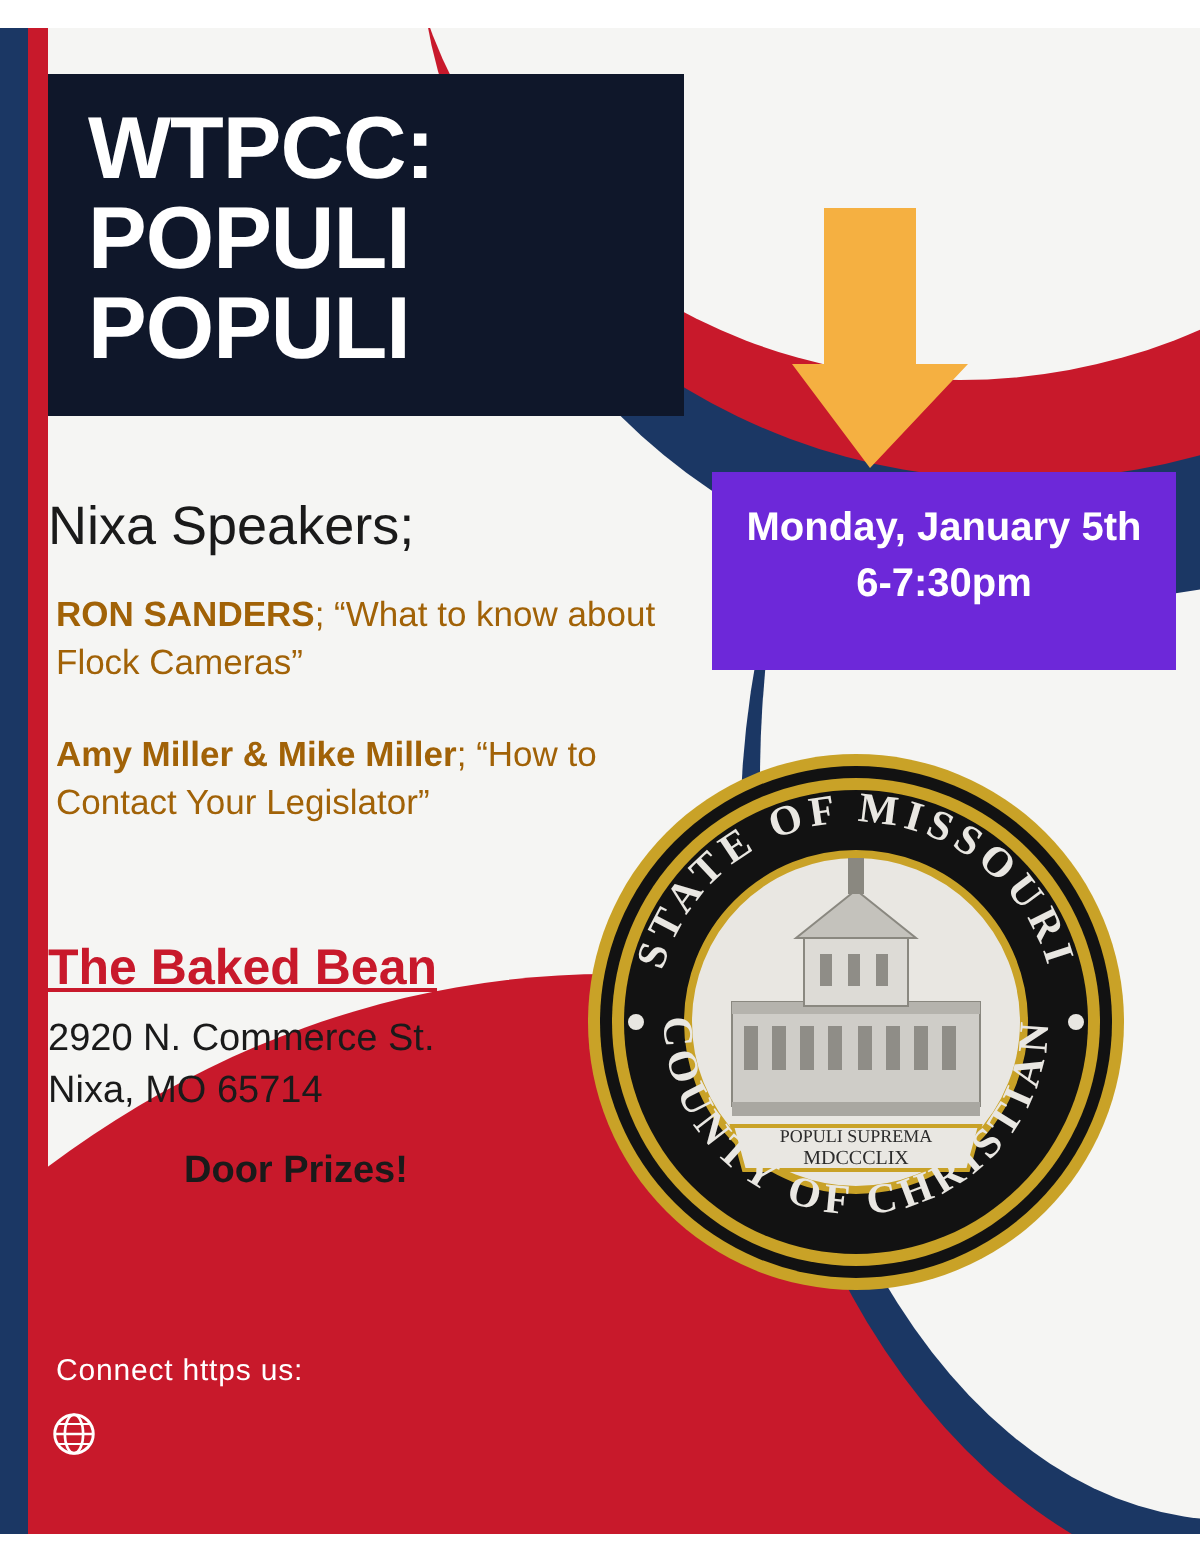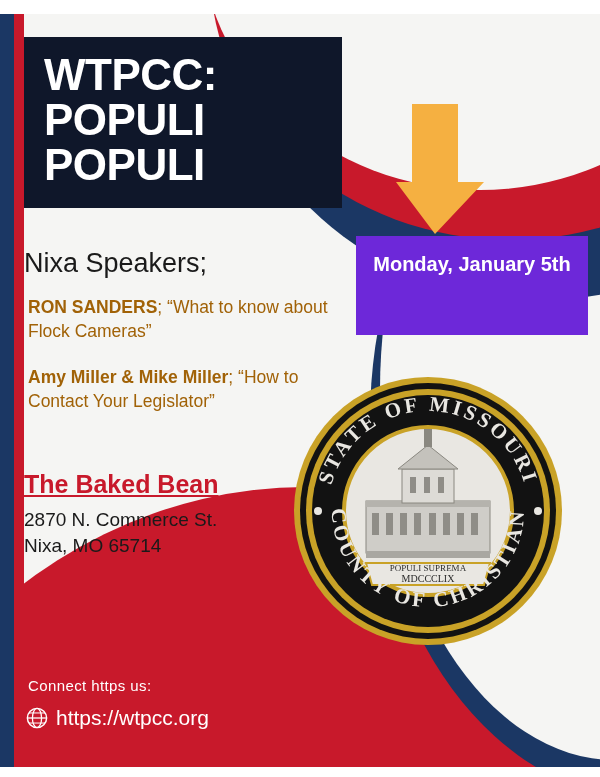--- a/index.html
+++ b/index.html
@@ -277,37 +277,39 @@
     <div class="title-line">POPULI</div>
     <div class="title-line">POPULI</div>
   </div>
 
   <svg class="arrow" viewBox="0 0 90 130">
     <polygon points="16,0 62,0 62,78 88,78 39,130 0,78 16,78" fill="#f5b041"></polygon>
   </svg>
 
   <div class="date-block">
     <div class="date-line1">Monday, January 5th</div>
+    <div class="date-line2">6-7:30pm</div>
   </div>
 
   <div class="speakers-label">Nixa Speakers;</div>
 
   <div class="speaker speaker-1">
     <span class="name">RON SANDERS</span><span>; “What to know about Flock Cameras”</span>
   </div>
 
   <div class="speaker speaker-2">
     <span class="name">Amy Miller &amp; Mike Miller</span><span>; “How to Contact Your Legislator”</span>
   </div>
 
   <div class="venue">The Baked Bean</div>
   <div class="address">
-    <div>2870 N. Commerce St.</div>
+    <div>2920 N. Commerce St.</div>
     <div>Nixa, MO 65714</div>
   </div>
+  <div class="door-prizes">Door Prizes!</div>
 
   <svg class="seal" viewBox="0 0 272 272">
     <defs>
       <path id="topArc" d="M 36 136 A 100 100 0 0 1 236 136"></path>
       <path id="botArc" d="M 40 136 A 96 96 0 0 0 232 136"></path>
     </defs>
     <circle cx="136" cy="136" r="134" fill="#c9a227"></circle>
     <circle cx="136" cy="136" r="128" fill="#121212"></circle>
     <circle cx="136" cy="136" r="122" fill="#c9a227"></circle>
     <circle cx="136" cy="136" r="116" fill="#121212"></circle>
@@ -354,16 +356,15 @@
 
   <div class="connect">Connect  https us:</div>
   <div class="website-row">
     <svg class="globe" viewBox="0 0 24 24">
       <circle cx="12" cy="12" r="10.5" fill="none" stroke="#ffffff" stroke-width="1.6"></circle>
       <ellipse cx="12" cy="12" rx="5" ry="10.5" fill="none" stroke="#ffffff" stroke-width="1.4"></ellipse>
       <line x1="1.5" y1="12" x2="22.5" y2="12" stroke="#ffffff" stroke-width="1.4"></line>
       <line x1="3.2" y1="6.5" x2="20.8" y2="6.5" stroke="#ffffff" stroke-width="1.1"></line>
       <line x1="3.2" y1="17.5" x2="20.8" y2="17.5" stroke="#ffffff" stroke-width="1.1"></line>
     </svg>
-    <span class="url">https://wtpcc.org</span>
   </div>
 
 </div>
 
 </body></html>

